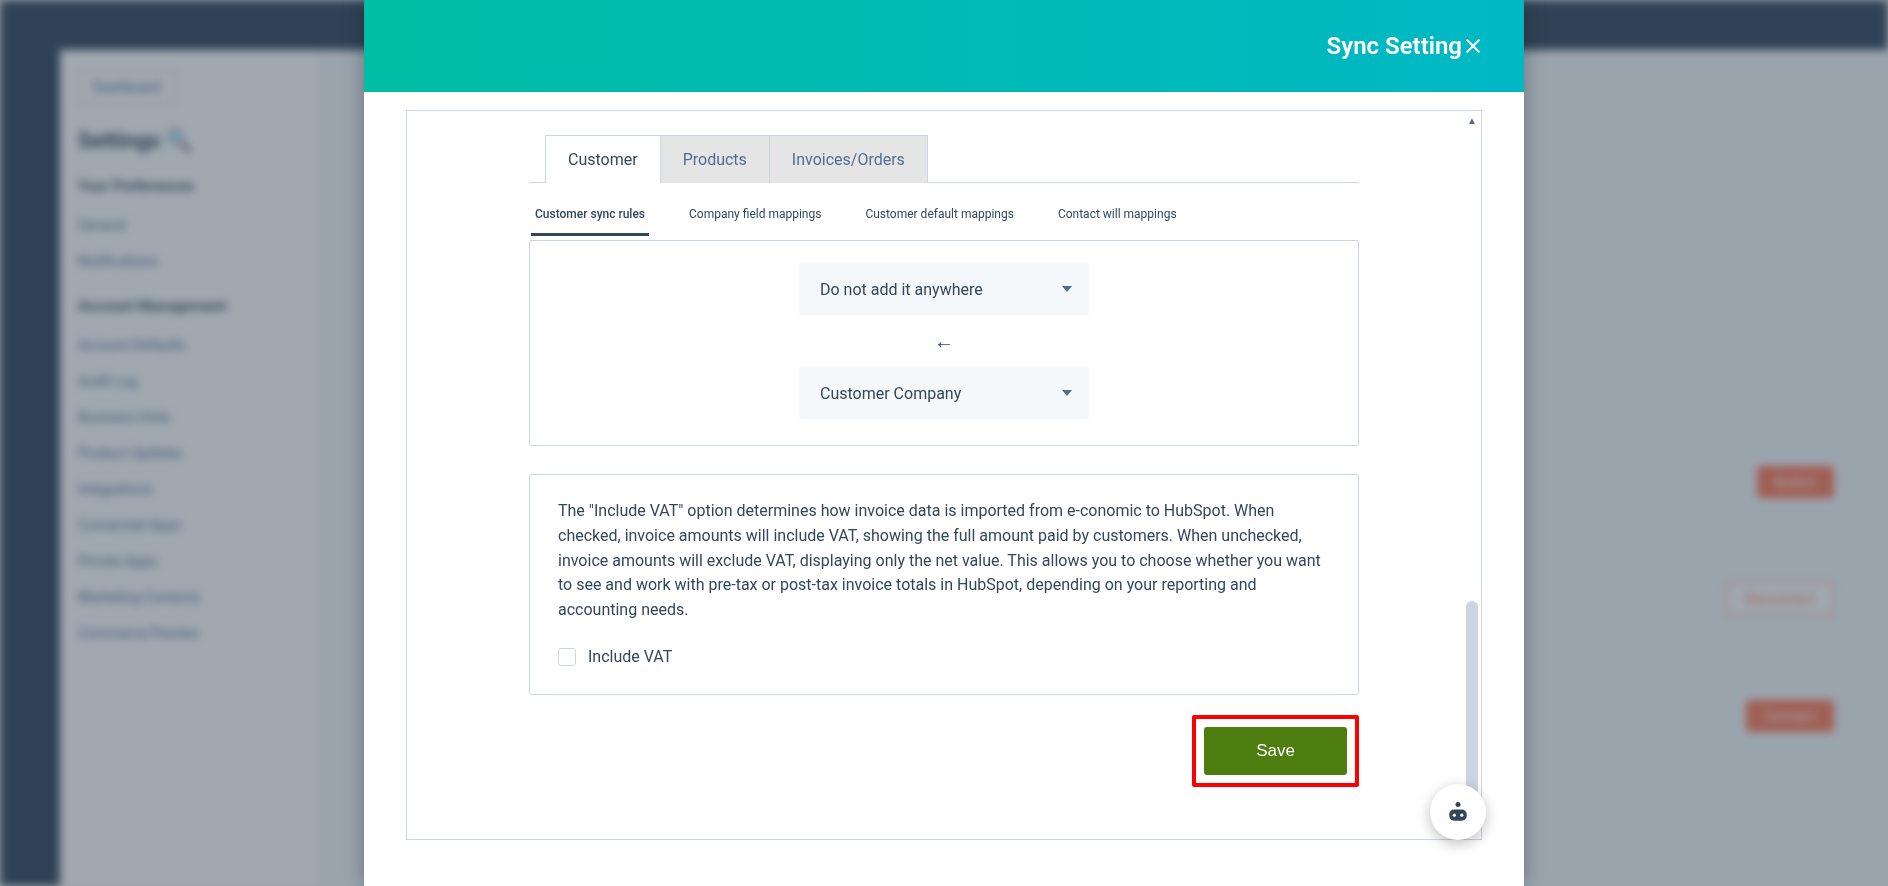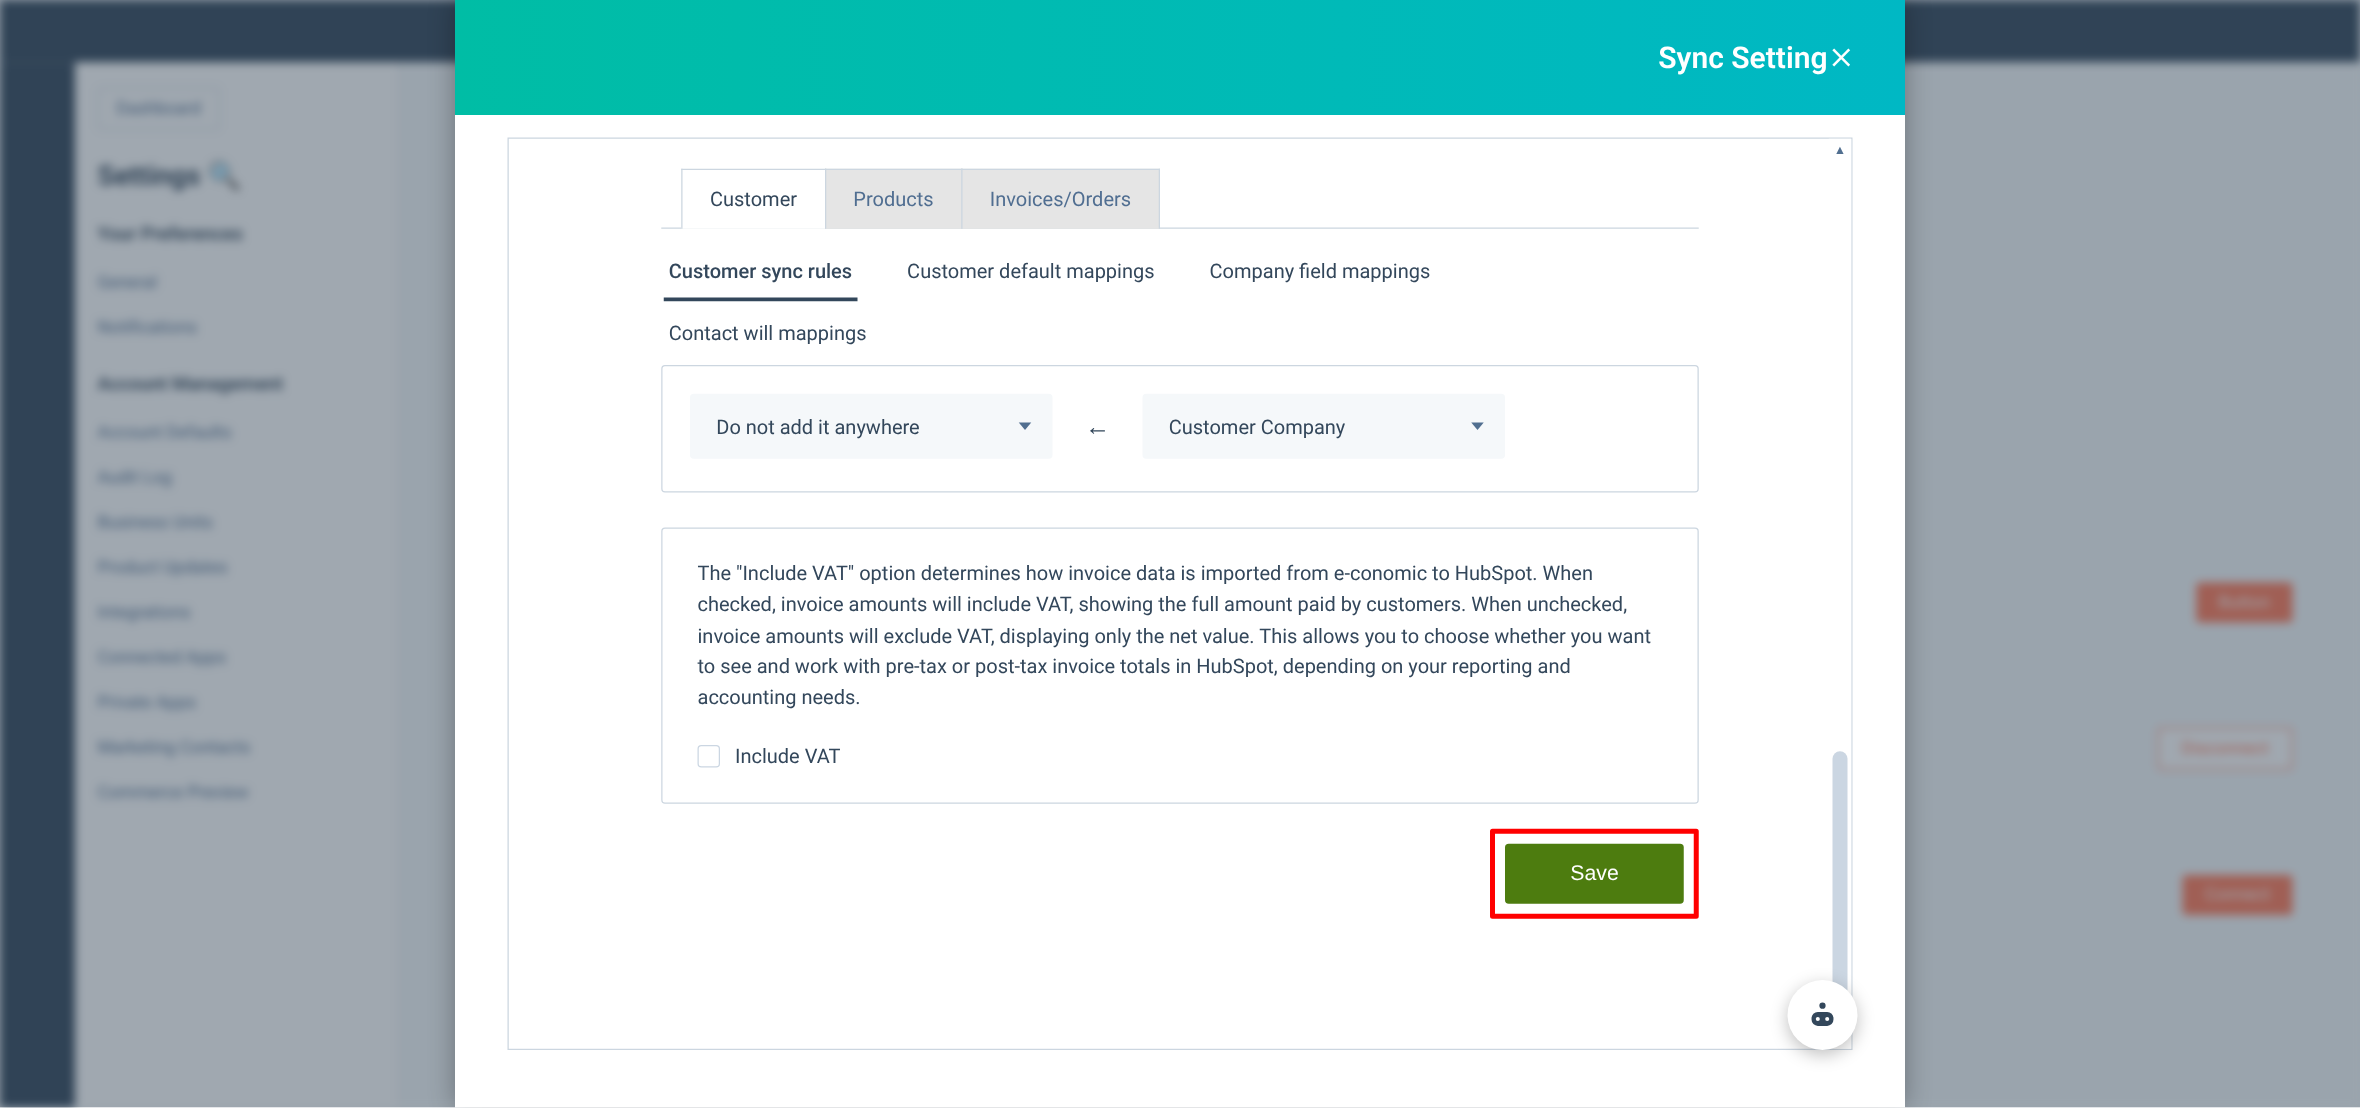--- a/index.html
+++ b/index.html
@@ -121,21 +121,21 @@
 
 .subtabs {
   display:flex;
   flex-wrap: wrap;
   gap: 36px;
   row-gap: 10px;
   padding: 18px 2px 0 2px;
 }
 .subtab {
   color:#33475b;
-  font-size:16px;
+  font-size:12px;
   padding: 6px 4px 12px;
   cursor:pointer;
   white-space:nowrap;
 }
 .subtab.active {
   font-weight:500;
   border-bottom: 3px solid #33475b;
 }
 
 
@@ -144,20 +144,21 @@
   border-radius:3px;
   padding: 22px;
   margin-top: 4px;
   background:#fff;
 }
 
 .map-row {
   display:flex;
   align-items:center;
   gap: 14px;
+  flex-direction: column;
 }
 .select-box {
   background:#f5f8fa;
   border:1px solid #f5f8fa;
   border-radius:3px;
   height:52px;
   display:flex;
   align-items:center;
   justify-content:space-between;
   padding: 0 16px 0 20px;
@@ -308,22 +309,22 @@
 
           <div class="tabs-row">
             <div class="tab active">Customer</div>
             <div class="tab">Products</div>
             <div class="tab">Invoices/Orders</div>
           </div>
           <div class="tabs-bottom-border"></div>
 
           <div class="subtabs">
             <div class="subtab active">Customer sync rules</div>
+            <div class="subtab">Company field mappings</div>
             <div class="subtab">Customer default mappings</div>
-            <div class="subtab">Company field mappings</div>
             <div class="subtab" style="flex-basis:100%;max-width:180px;">Contact will mappings</div>
           </div>
 
           <div class="card" style="padding:22px 22px 26px;">
             <div class="map-row">
               <div class="select-box">
                 <span>Do not add it anywhere</span>
                 <span class="caret"></span>
               </div>
               <div class="arrow-left">←</div>

